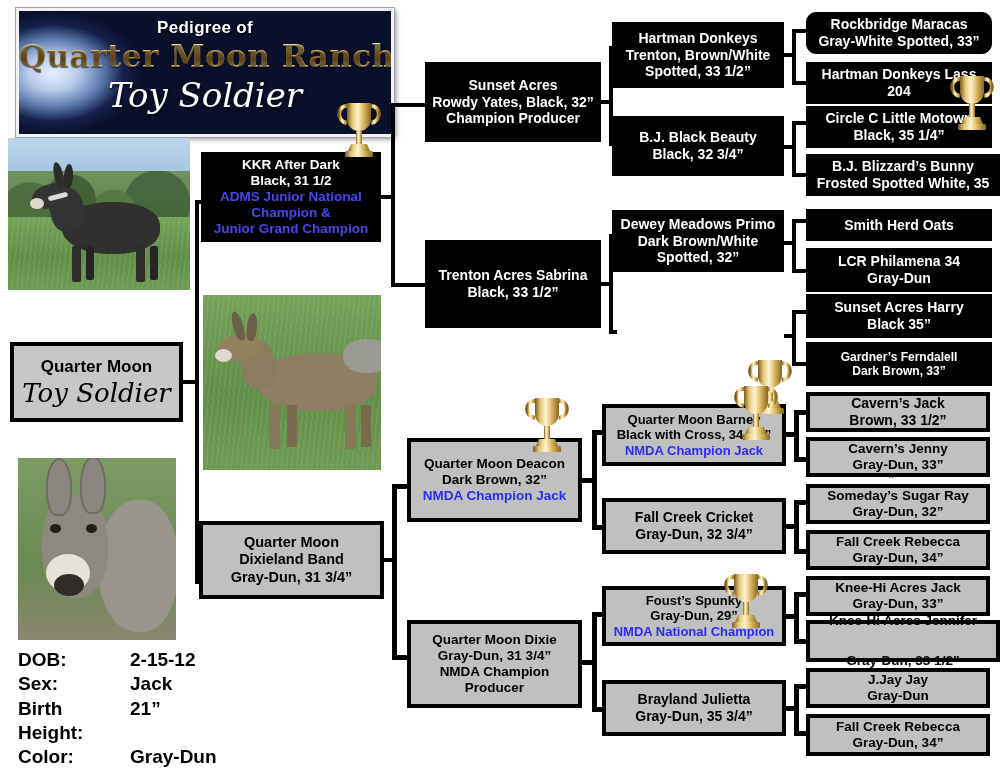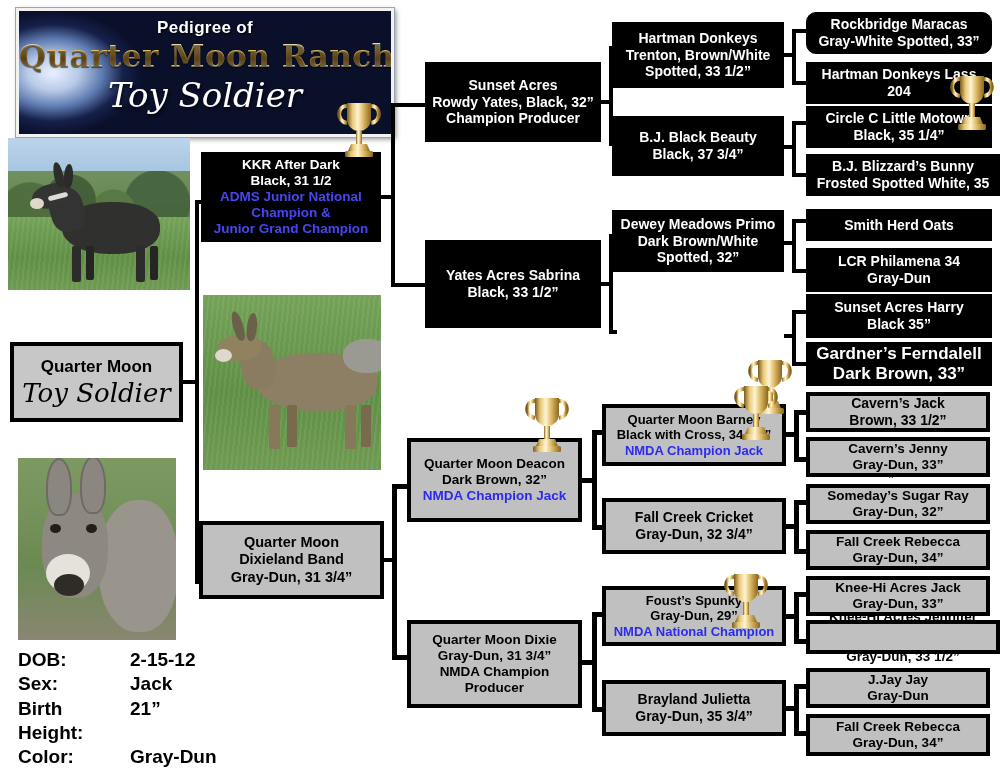--- a/index.html
+++ b/index.html
@@ -266,21 +266,21 @@
   <div class="hline" style="left:392px; top:484px; width:24px; height:5px;"></div>
   <div class="hline" style="left:392px; top:655px; width:24px; height:5px;"></div>
 
   <div class="nbox black" style="left:425px; top:62px; width:176px; height:80px; font-size:14px;">
     <span class="ln">Sunset Acres</span>
     <span class="ln">Rowdy Yates, Black, 32”</span>
     <span class="ln">Champion Producer</span>
   </div>
 
   <div class="nbox black" style="left:425px; top:240px; width:176px; height:88px; font-size:14px;">
-    <span class="ln">Yates Acres Sabrina</span>
+    <span class="ln">Trenton Acres Sabrina</span>
     <span class="ln">Black, 33 1/2”</span>
   </div>
 
   <div class="nbox gray" style="left:407px; top:438px; width:175px; height:84px; font-size:13.5px;">
     <span class="ln">Quarter Moon Deacon</span>
     <span class="ln">Dark Brown, 32”</span>
     <span class="ln champ-blue">NMDA Champion Jack</span>
   </div>
 
   <div class="nbox gray" style="left:407px; top:620px; width:175px; height:88px; font-size:13.5px;">
@@ -315,21 +315,21 @@
   <div class="hline" style="left:592px; top:707px; width:12px; height:5px;"></div>
 
   <div class="nbox black" style="left:612px; top:22px; width:172px; height:66px; font-size:14px;">
     <span class="ln">Hartman Donkeys</span>
     <span class="ln">Trenton, Brown/White</span>
     <span class="ln">Spotted, 33 1/2”</span>
   </div>
 
   <div class="nbox black" style="left:612px; top:116px; width:172px; height:60px; font-size:14px;">
     <span class="ln">B.J. Black Beauty</span>
-    <span class="ln">Black, 37 3/4”</span>
+    <span class="ln">Black, 32 3/4”</span>
   </div>
 
   <div class="nbox black" style="left:612px; top:210px; width:172px; height:62px; font-size:14px;">
     <span class="ln">Dewey Meadows Primo</span>
     <span class="ln">Dark Brown/White</span>
     <span class="ln">Spotted, 32”</span>
   </div>
 
 
   <div class="nbox gray" style="left:602px; top:404px; width:184px; height:62px; font-size:13px;">
@@ -414,21 +414,21 @@
     <span class="ln">Smith Herd Oats</span>
   </div>
   <div class="nbox black" style="left:806px; top:248px; width:186px; height:44px; font-size:14px;">
     <span class="ln">LCR Philamena 34</span>
     <span class="ln">Gray-Dun</span>
   </div>
   <div class="nbox black" style="left:806px; top:294px; width:186px; height:44px; font-size:14px;">
     <span class="ln">Sunset Acres Harry</span>
     <span class="ln">Black 35”</span>
   </div>
-  <div class="nbox black" style="left:806px; top:342px; width:186px; height:44px; font-size:17px;">
+  <div class="nbox black" style="left:806px; top:342px; width:186px; height:44px; font-size:12px;">
     <span class="ln">Gardner’s Ferndalell</span>
     <span class="ln">Dark Brown, 33”</span>
   </div>
 
   <div class="nbox gray" style="left:806px; top:392px; width:184px; height:40px; font-size:14px;">
     <span class="ln">Cavern’s Jack</span>
     <span class="ln">Brown, 33 1/2”</span>
   </div>
   <div class="nbox gray" style="left:806px; top:437px; width:184px; height:40px; font-size:13.5px;">
     <span class="ln">Cavern’s Jenny</span>
@@ -440,21 +440,21 @@
     <span class="ln">Gray-Dun, 32”</span>
   </div>
   <div class="nbox gray" style="left:806px; top:530px; width:184px; height:40px; font-size:13.5px;">
     <span class="ln">Fall Creek Rebecca</span>
     <span class="ln">Gray-Dun, 34”</span>
   </div>
   <div class="nbox gray" style="left:806px; top:576px; width:184px; height:40px; font-size:13.5px;">
     <span class="ln">Knee-Hi Acres Jack</span>
     <span class="ln">Gray-Dun, 33”</span>
   </div>
-  <div class="nbox gray" style="left:806px; top:620px; width:194px; height:34px; font-size:13.5px;gap:24px;">
+  <div class="nbox gray" style="left:806px; top:620px; width:194px; height:42px; font-size:13.5px;gap:24px;">
     <span class="ln">Knee-Hi Acres Jennifer</span>
     <span class="ln">Gray-Dun, 33 1/2”</span>
   </div>
   <div class="nbox gray" style="left:806px; top:668px; width:184px; height:40px; font-size:13.5px;">
     <span class="ln">J.Jay Jay</span>
     <span class="ln">Gray-Dun</span>
   </div>
   <div class="nbox gray" style="left:806px; top:714px; width:184px; height:42px; font-size:13.5px;">
     <span class="ln">Fall Creek Rebecca</span>
     <span class="ln">Gray-Dun, 34”</span>

